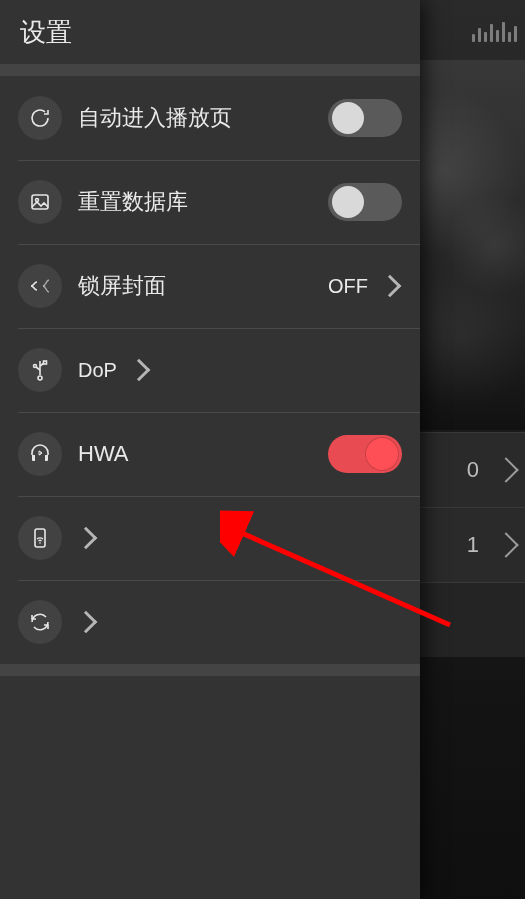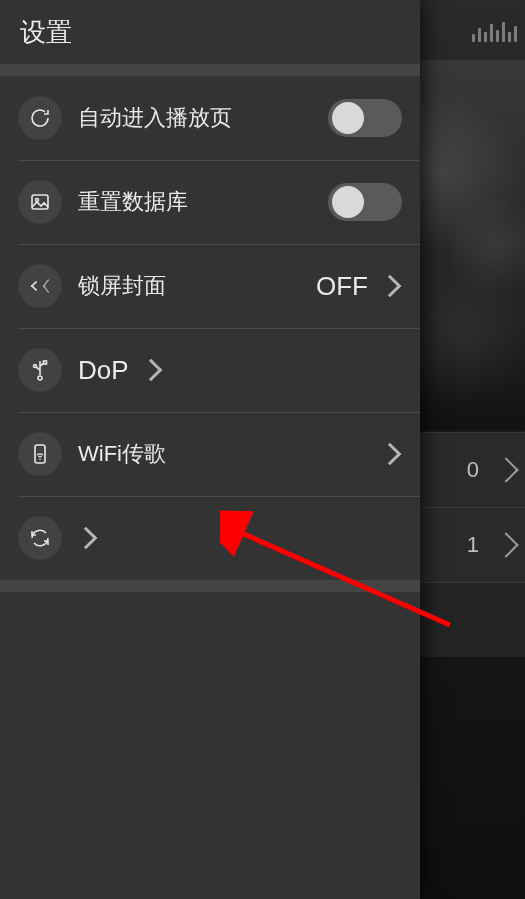--- a/index.html
+++ b/index.html
@@ -144,21 +144,21 @@
     stroke-width: 1.6;
   }
 
   .label {
     font-size: 22px;
     color: #eaeaea;
     flex: 1 1 auto;
   }
 
   .value {
-    font-size: 26px;
+    font-size: 20px;
     color: #eaeaea;
     margin-right: 14px;
     text-align: right;
   }
 
   .chevron {
     width: 16px;
     height: 16px;
     border-top: 3px solid #b5b5b5;
     border-right: 3px solid #b5b5b5;
@@ -288,31 +288,44 @@
               <path d="M12 8l4-3"></path>
               <rect x="15.5" y="3" width="3" height="3"></rect>
               <path d="M12 12l-4-3"></path>
               <circle cx="7" cy="8" r="1.5"></circle>
             </svg>
         </div>
         <span class="value">DoP</span>
         <div class="chevron"></div>
       </div>
 
+      <div class="row">
+        <div class="icon-circle">
+          <svg viewBox="0 0 24 24">
+              <path d="M4 13v-2a8 8 0 0 1 16 0v2"></path>
+              <path d="M4 13h3v6H5a1 1 0 0 1-1-1v-5z" fill="#e6e6e6" stroke="none"></path>
+              <path d="M20 13h-3v6h2a1 1 0 0 0 1-1v-5z" fill="#e6e6e6" stroke="none"></path>
+              <path d="M11 9l3 2-3 2V9l3 2-3 2" stroke-width="1"></path>
+            </svg>
+        </div>
+        <span class="label">HWA</span>
+        <div class="toggle on">
+            <div class="knob"></div>
+          </div>
+      </div>
 
       <div class="row">
         <div class="icon-circle">
           <svg viewBox="0 0 24 24">
               <rect x="7" y="3" width="10" height="18" rx="2"></rect>
               <path d="M9 13c1.5-1.5 4.5-1.5 6 0" stroke-width="1.2"></path>
               <path d="M10.5 15c.8-.8 2.2-.8 3 0" stroke-width="1.2"></path>
               <circle cx="12" cy="17" r="0.8" fill="#e6e6e6" stroke="none"></circle>
             </svg>
         </div>
-        <span class="label">WiFi传歌</span>
         <div class="chevron"></div>
       </div>
 
       <div class="row">
         <div class="icon-circle">
           <svg viewBox="0 0 24 24">
               <path d="M20 12a8 8 0 0 1-14 5"></path>
               <path d="M4 12a8 8 0 0 1 14-5"></path>
               <path d="M4 5v4h4"></path>
               <path d="M20 19v-4h-4"></path>

